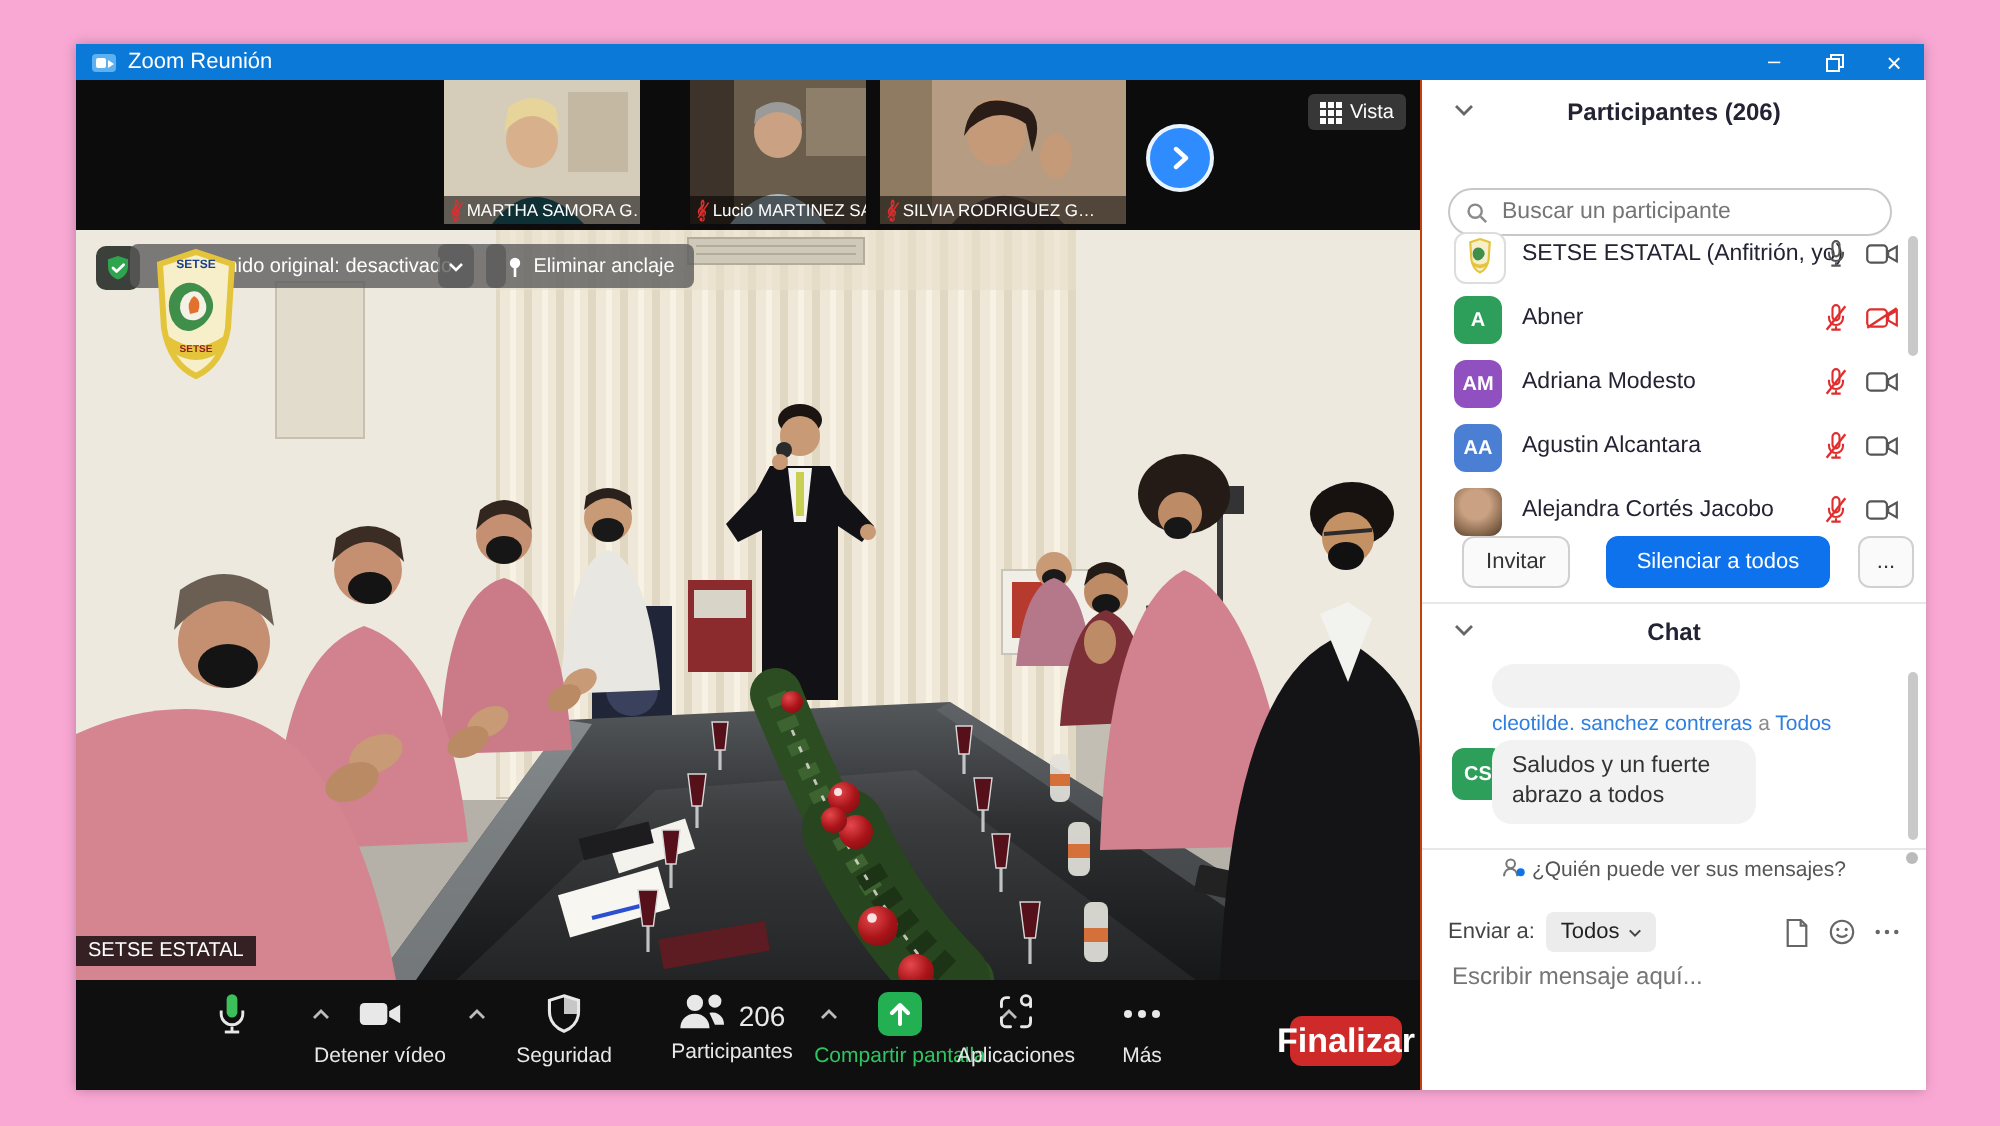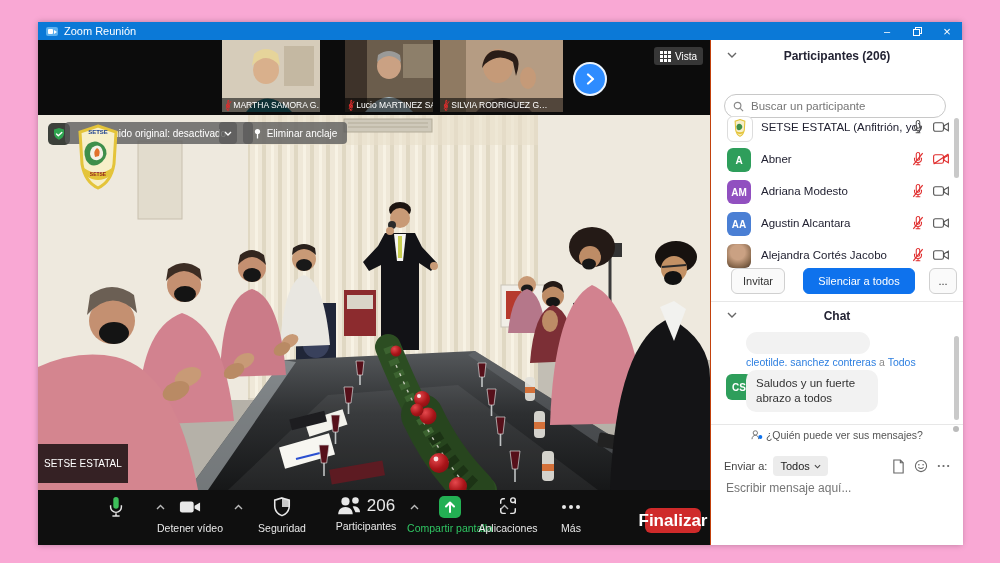--- a/index.html
+++ b/index.html
@@ -23,21 +23,21 @@
     color:#fff;font-size:8.5px;display:flex;align-items:center;padding-left:3px;white-space:nowrap;}
   .mutedmic{color:#e02d2d;font-size:9px;margin-right:3px;font-weight:bold;}
   #nextbtn{position:absolute;left:535px;top:22px;width:30px;height:30px;border-radius:50%;
     background:#2e8cff;border:2px solid #eaf4ff;display:flex;align-items:center;justify-content:center;}
   #vista{position:absolute;right:7px;top:7px;height:18px;background:rgba(70,70,70,.75);border-radius:3px;
     color:#fff;font-size:10px;display:flex;align-items:center;padding:0 6px;gap:4px;}
   #mainvideo{position:absolute;left:0;top:93px;width:672px;height:375px;background:#cfc9bd;overflow:hidden;}
   .pill{position:absolute;height:22px;background:rgba(90,90,90,.78);border-radius:4px;color:#fff;
     font-size:10px;display:flex;align-items:center;justify-content:center;}
   #speakerlabel{position:absolute;left:0;bottom:7px;background:rgba(0,0,0,.75);color:#fff;
-    font-size:10px;padding:14px 6px;}
+    font-size:10px;padding:2px 6px;}
   
   #toolbar{position:absolute;left:0;top:468px;width:672px;height:55px;background:#0f0f0f;}
   .titem{position:absolute;top:6px;display:flex;flex-direction:column;align-items:center;color:#e8e8e8;}
   .titem .lbl{font-size:10.5px;margin-top:4px;white-space:nowrap;}
   .chev{color:#bdbdbd;font-size:8px;position:absolute;}
   #endbtn{position:absolute;left:607px;top:18px;width:56px;height:25px;background:#cf2a2a;border-radius:6px;
     color:#fff;font-size:17px;font-weight:bold;display:flex;align-items:center;justify-content:center;}
   
   #panel{position:absolute;left:672px;top:18px;width:252px;height:505px;background:#fff;border-left:1px solid #c2410c;}
   .sechead{position:absolute;width:100%;text-align:center;font-weight:bold;font-size:12px;color:#232333;}
@@ -390,21 +390,21 @@
     </div>
 
     <div class="titem" style="left:258px;width:140px;">
       <div style="display:flex;align-items:flex-end;gap:4px;">
         <svg width="26" height="20" viewBox="0 0 28 22">
           <circle cx="9" cy="6" r="4.5" fill="#e8e8e8"></circle>
           <path d="M1 20c0-5 3.5-8 8-8s8 3 8 8z" fill="#e8e8e8"></path>
           <circle cx="20" cy="5" r="3.6" fill="#e8e8e8"></circle>
           <path d="M17 11.5c4-1 8 1.5 8 6.5h-5" fill="#e8e8e8"></path>
         </svg>
-        <span style="font-size:17px;">206</span>
+        <span style="font-size:14px;">206</span>
       </div>
       <span class="lbl">Participantes</span>
     </div>
     <span class="chev" style="left:372px;top:14px;">
       <svg width="9" height="6" viewBox="0 0 9 6">
             <path d="M1 5l3.5-3.5L8 5" fill="none" stroke="#bbb" stroke-width="1.4"></path>
           </svg>
         </span>
 
     <div class="titem" style="left:342px;width:140px;">

